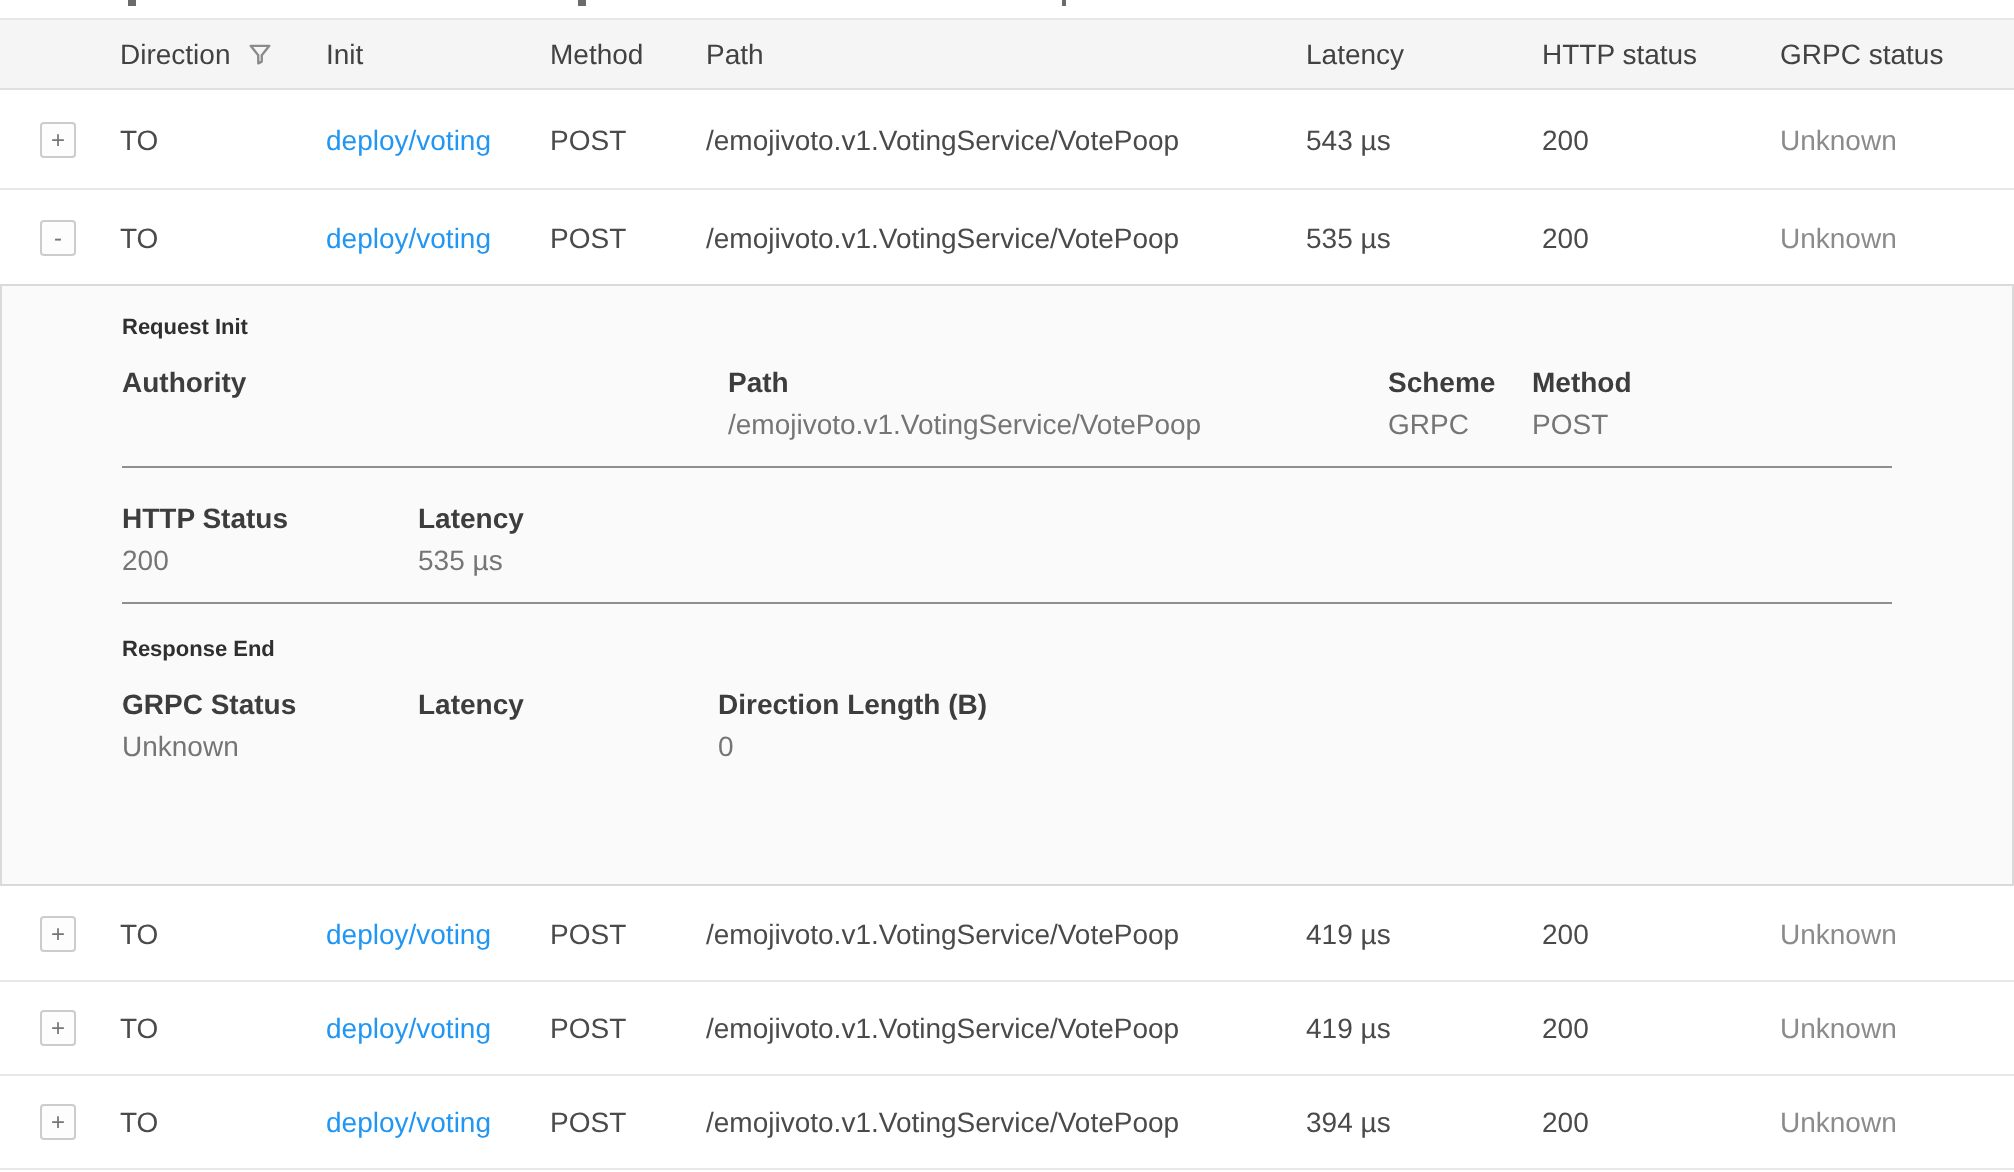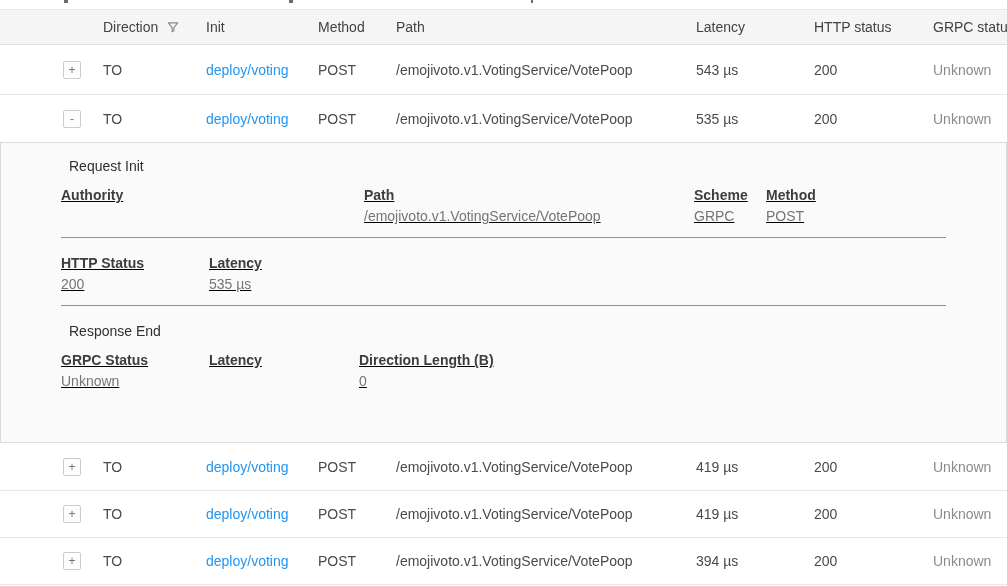--- a/index.html
+++ b/index.html
@@ -13,21 +13,20 @@
   
   .top-strip { position: relative; height: 9px; background: #fff; }
   .artifact { position: absolute; top: 0; width: 4px; height: 3px; background: #6b6b6b; }
 
   
   .trow {
     display: grid;
     grid-template-columns: 60px 103px 112px 78px 300px 118px 119px 1fr;
     align-items: center;
     width: 100%;
-    padding-left: 43px;
   }
   .thead {
     height: 36px;
     background: #f5f5f5;
     border-top: 1px solid #e7e7e7;
     border-bottom: 1px solid #e0e0e0;
     color: #424242;
     font-size: 14px;
   }
   .thead .cell { display: flex; align-items: center; gap: 8px; }
@@ -58,28 +57,28 @@
 
   
   .detail-panel {
     height: 301px;
     background: #fafafa;
     border: 1px solid #dadada;
     padding: 15px 0 0 60px;
     overflow: hidden;
   }
   .section-title {
-    font-size: 14px; font-weight: normal; color: #2f2f2f;
-    margin: 0 0 13px 8px;
+    font-size: 11px; font-weight: bold; color: #2f2f2f;
+    margin: 0 0 13px 0;
   }
   .fields { display: grid; margin-bottom: 13px; }
   .fields.req { grid-template-columns: 303px 330px 72px 80px 1fr; }
   .fields.resp-init { grid-template-columns: 148px 1fr; }
   .fields.resp-end { grid-template-columns: 148px 150px 1fr; }
-  .field { font-size: 14px; text-decoration: underline; }
+  .field { font-size: 14px; }
   .field .flabel { font-weight: bold; color: #3d3d3d; margin-bottom: 5px; }
   .field .fvalue { color: #757575; }
   .panel-divider {
     border: 0; border-top: 1px solid #8f8f8f;
     width: 885px; margin: 0 0 17px 0; height: 0;
   }
 </style>
 </head>
 <body>
 

